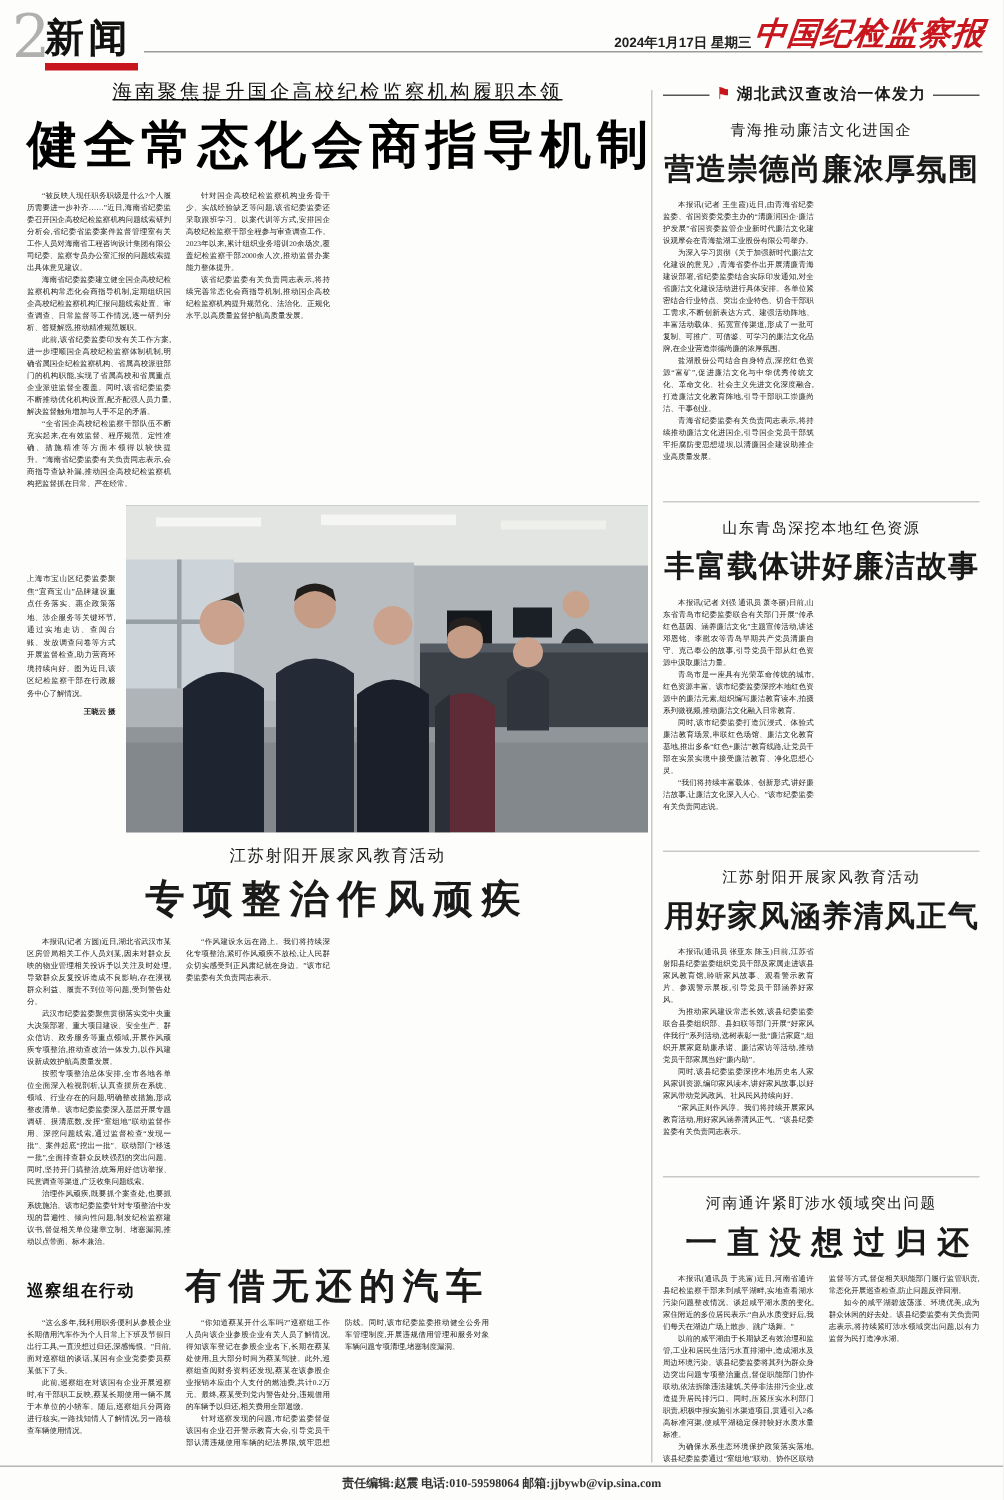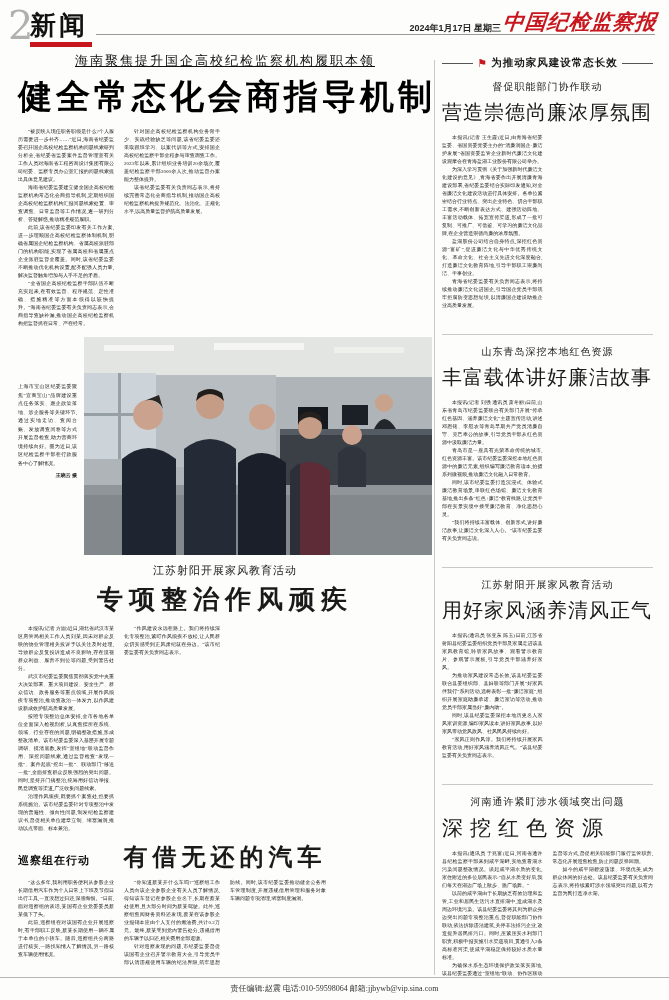--- a/index.html
+++ b/index.html
@@ -44,28 +44,28 @@
   .inspection-label { position:absolute; left:0; top:12px; font-size:11px; font-weight:bold; letter-spacing:1px; color:#111; }
   .headline-m { text-align:center; font-size:24px; font-weight:bold; letter-spacing:5px; white-space:nowrap; }
   .car-body { height:92px; margin-top:6px; }
   
   .right-label { display:flex; align-items:center; gap:4px; margin-bottom:10px; }
   .right-label .rule { flex:1; height:1px; background:#555; }
   .flag-icon { color:#c8161e; font-size:11px; line-height:1; }
   .right-label .label-text { font-size:10.5px; font-weight:bold; letter-spacing:1px; white-space:nowrap; }
   .r-article { }
   .r-kicker { text-align:center; font-size:10px; letter-spacing:1px; }
-  .r-headline { text-align:left; font-size:20px; font-weight:normal; letter-spacing:1px; margin-top:5px; white-space:nowrap; }
+  .r-headline { text-align:right; font-size:20px; font-weight:bold; letter-spacing:1px; margin-top:5px; white-space:nowrap; }
   .r-headline.wide { font-size:21px; letter-spacing:7px; }
   .r-body { margin-top:8px; }
   .r-divider { height:1px; background:#c9c9c5; margin:10px 0; }
   .h1-body { height:190px; } .h2-body { height:158px; } .h3-body { height:142px; } .h4-body { height:142px; }
   
   .footer-rule { position:absolute; left:0; right:0; top:977px; height:1px; background:#b5b5b1; }
-  .footer-text { position:absolute; left:0; right:0; top:983px; text-align:center; font-size:8px; color:#333; font-weight:normal; }
+  .footer-text { position:absolute; left:0; right:0; top:983px; text-align:center; font-size:8px; color:#333; font-weight:bold; }
 </style>
 </head>
 <body>
 
 <div class="page">
 
   <div class="page-num">2</div>
   <div class="section-title">新闻</div>
   <div class="section-redbar"></div>
   <div class="header-rule"></div>
@@ -157,26 +157,26 @@
           <p>针对巡察发现的问题,市纪委监委督促该国有企业召开警示教育大会,引导党员干部认清违规使用车辆的纪法界限,筑牢思想防线。同时,该市纪委监委推动健全公务用车管理制度,开展违规借用管理和服务对象车辆问题专项清理,堵塞制度漏洞。</p>
         </div>
     </div>
   </div>
 
   <div class="col-right">
 
     <div class="right-label">
       <div class="rule"></div>
       <span class="flag-icon">⚑</span>
-      <span class="label-text">为推动家风建设常态长效</span>
+      <span class="label-text">湖北武汉查改治一体发力</span>
       <div class="rule"></div>
     </div>
 
     <div class="r-article">
-      <div class="r-kicker">督促职能部门协作联动</div>
+      <div class="r-kicker">青海推动廉洁文化进国企</div>
       <div class="r-headline">营造崇德尚廉浓厚氛围</div>
       <div class="bodytext body-2col r-body h1-body">
           <p>本报讯(记者 王生霞)近日,由青海省纪委监委、省国资委党委主办的“清廉润国企·廉洁护发展”省国资委监管企业新时代廉洁文化建设观摩会在青海盐湖工业股份有限公司举办。</p>
           <p>为深入学习贯彻《关于加强新时代廉洁文化建设的意见》,青海省委作出开展清廉青海建设部署,省纪委监委结合实际印发通知,对全省廉洁文化建设活动进行具体安排。各单位紧密结合行业特点、突出企业特色、切合干部职工需求,不断创新表达方式、建强活动阵地、丰富活动载体、拓宽宣传渠道,形成了一批可复制、可推广、可借鉴、可学习的廉洁文化品牌,在企业营造崇德尚廉的浓厚氛围。</p>
           <p>盐湖股份公司结合自身特点,深挖红色资源“富矿”,促进廉洁文化与中华优秀传统文化、革命文化、社会主义先进文化深度融合,打造廉洁文化教育阵地,引导干部职工崇廉尚洁、干事创业。</p>
           <p>青海省纪委监委有关负责同志表示,将持续推动廉洁文化进国企,引导国企党员干部筑牢拒腐防变思想堤坝,以清廉国企建设助推企业高质量发展。</p>
         </div>
     </div>
 
     <div class="r-divider"></div>
@@ -202,21 +202,21 @@
           <p>为推动家风建设常态长效,该县纪委监委联合县委组织部、县妇联等部门开展“好家风伴我行”系列活动,选树表彰一批“廉洁家庭”,组织开展家庭助廉承诺、廉洁家访等活动,推动党员干部家属当好“廉内助”。</p>
           <p>同时,该县纪委监委深挖本地历史名人家风家训资源,编印家风读本,讲好家风故事,以好家风带动党风政风、社风民风持续向好。</p>
           <p>“家风正则作风淳。我们将持续开展家风教育活动,用好家风涵养清风正气。”该县纪委监委有关负责同志表示。</p>
         </div>
     </div>
 
     <div class="r-divider"></div>
 
     <div class="r-article">
       <div class="r-kicker">河南通许紧盯涉水领域突出问题</div>
-      <div class="r-headline wide">深挖红色资源</div>
+      <div class="r-headline wide">一直没想过归还</div>
       <div class="bodytext body-2col r-body h4-body">
           <p>本报讯(通讯员 于兆富)近日,河南省通许县纪检监察干部来到咸平湖畔,实地查看湖水污染问题整改情况。谈起咸平湖水质的变化,家住附近的多位居民表示:“自从水质变好后,我们每天在湖边广场上散步、跳广场舞。”</p>
           <p>以前的咸平湖由于长期缺乏有效治理和监管,工业和居民生活污水直排湖中,造成湖水及周边环境污染。该县纪委监委将其列为群众身边突出问题专项整治重点,督促职能部门协作联动,依法拆除违法建筑,关停非法排污企业,改造提升居民排污口。同时,压紧压实水利部门职责,积极申报实施引水渠道项目,贯通引入2条高标准河渠,使咸平湖稳定保持较好水质水量标准。</p>
           <p>为确保水系生态环境保护政策落实落地,该县纪委监委通过“室组地”联动、协作区联动监督等方式,督促相关职能部门履行监管职责,常态化开展巡查检查,防止问题反弹回潮。</p>
           <p>如今的咸平湖碧波荡漾、环境优美,成为群众休闲的好去处。该县纪委监委有关负责同志表示,将持续紧盯涉水领域突出问题,以有力监督为民打造净水湖。</p>
         </div>
     </div>
   </div>
 
   <div class="footer-rule"></div>

